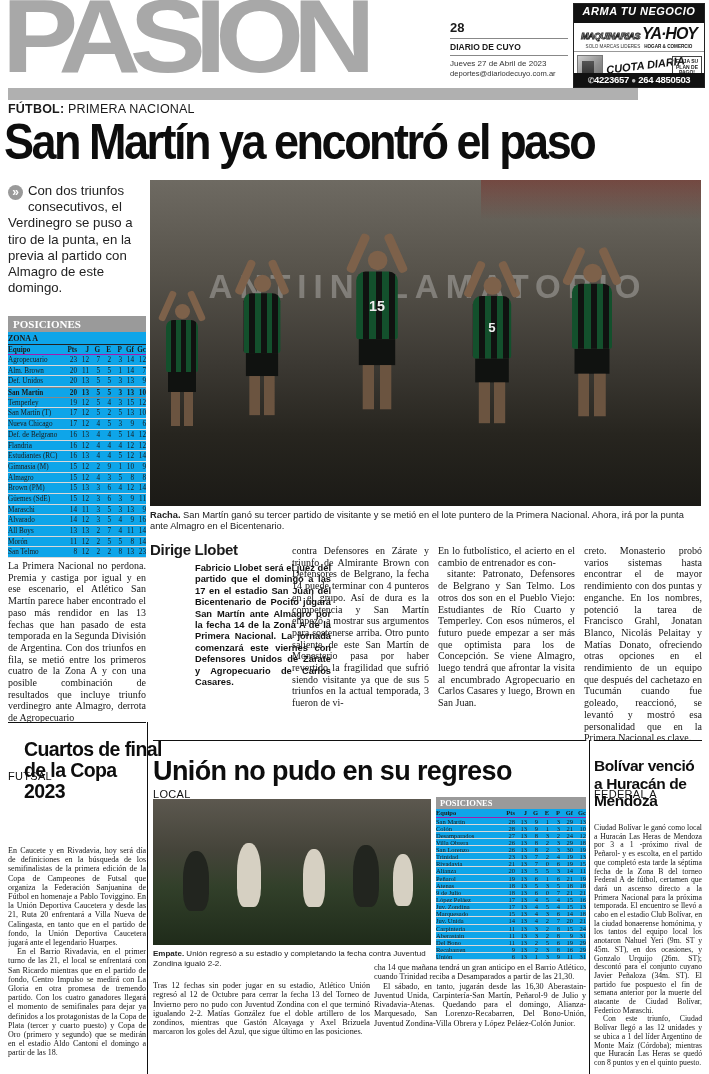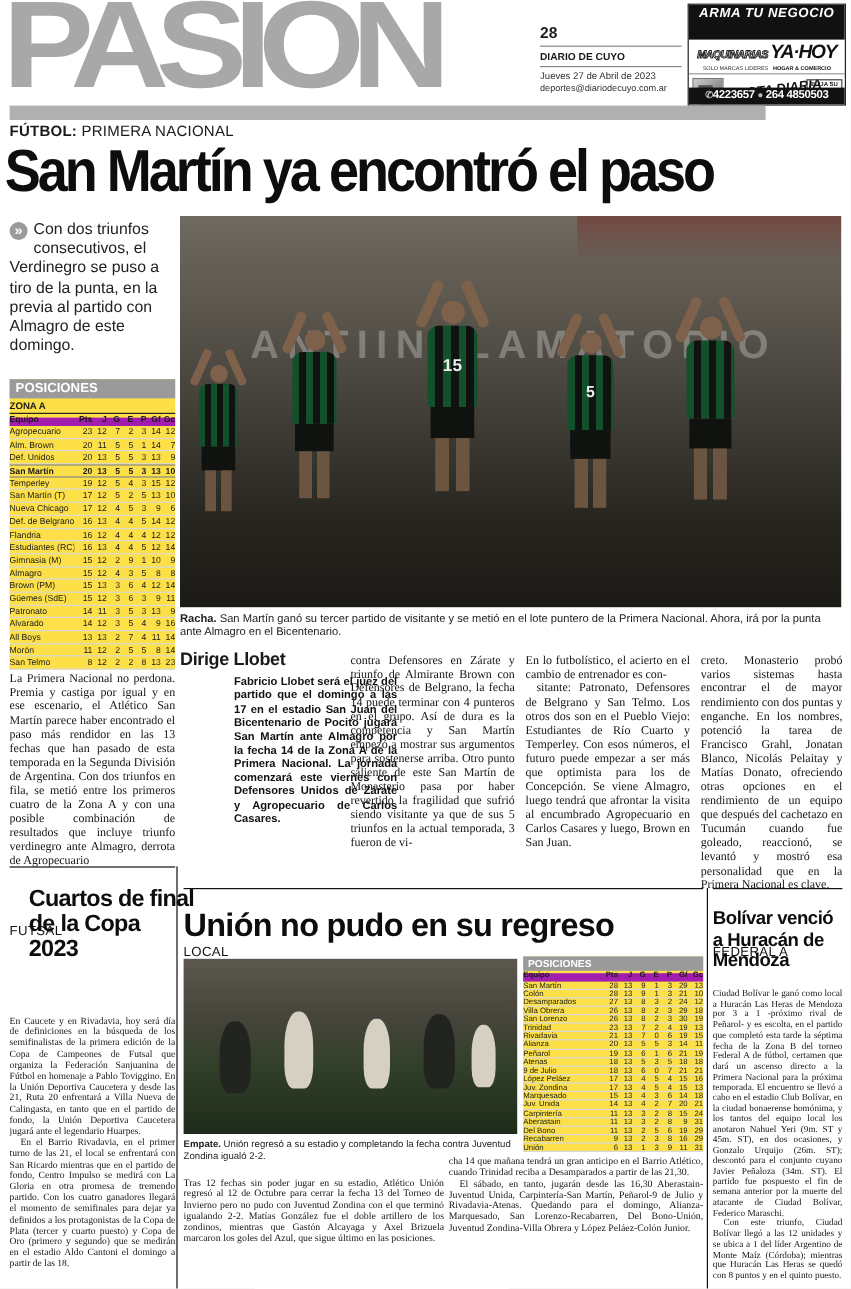--- a/index.html
+++ b/index.html
@@ -20,21 +20,21 @@
   }
   .mh-info { left:450px; top:20px; width:118px; font-size:8px; }
   .mh-page { font-size:13px; font-weight:bold; padding-bottom:3px; border-bottom:1px solid #888; }
   .mh-paper { font-weight:bold; font-size:8.5px; padding:3px 0; border-bottom:1px solid #888; }
   .mh-date { padding-top:3px; font-size:8px; color:#333; }
   .mh-mail { font-size:7.6px; color:#333; padding-top:1px; }
 
   
   .ad { left:573px; top:3px; width:132px; height:85px; border:1px solid #222; background:#fff; overflow:hidden; }
   .ad-top { background:#111; color:#fff; font-weight:bold; font-style:italic; font-size:11px;
-            text-align:center; height:29px; line-height:15px; letter-spacing:0.5px; }
+            text-align:center; height:19px; line-height:15px; letter-spacing:0.5px; }
   .ad-brands { display:flex; align-items:baseline; justify-content:center; gap:2px; padding-top:2px; }
   .ad-maq { font-style:italic; font-weight:bold; font-size:9px; color:#fff;
             -webkit-text-stroke:0.8px #222; letter-spacing:-0.5px; }
   .ad-yahoy { font-style:italic; font-weight:bold; font-size:16px; color:#111; letter-spacing:-1px; }
   .ad-sub { display:flex; justify-content:center; gap:4px; font-size:4.6px; color:#333;
             border-bottom:1px solid #999; padding:1px 2px 2px; }
   .ad-sub b { color:#111; }
   .ad-mid { position:relative; height:35px; }
   .ad-machine { position:absolute; left:3px; top:3px; width:26px; height:28px;
                 background:linear-gradient(135deg,#cfcfcf,#8f8f8f 55%,#6a6a6a); border:1px solid #777; }
@@ -57,25 +57,25 @@
     left:4px; top:114px; width:705px; font-weight:bold; font-size:45px;
     letter-spacing:-2.5px; transform:scale(1,1.1); transform-origin:top left; color:#0d0d0d;
   }
 
   
   .lede { left:8px; top:183px; width:138px; font-size:13.2px; line-height:16.2px; color:#222; }
   .lede-ic { float:left; width:15px; height:15px; border-radius:50%; background:#9a9a9a; color:#fff;
              font-size:12px; line-height:14px; text-align:center; margin:2px 5px 0 0; font-weight:bold; }
 
   
-  .stbox { background:#fde047; }
+  .stbox { background:#0ea5e9;font-family:Liberation Serif, serif; }
   .st-title { background:#9a9a9a; color:#fff; font-weight:bold; padding:2px 5px; }
   .st-zone { font-weight:bold; border-bottom:1px solid #222; padding:2px 0 1px; }
   .st-row { display:flex; align-items:baseline; }
-  .st-head { font-weight:bold; border-bottom:7px solid #a21caf; }
+  .st-head { font-weight:bold; border-bottom:1px solid #a21caf; }
   .st-data { border-bottom:1px solid #d9d9d9; }
   .st-bold { font-weight:bold; border-top:1px solid #888; border-bottom:1px solid #888; }
   .st-cell { text-align:right; white-space:nowrap; overflow:hidden; }
   .st-cell.c0 { flex:1; text-align:left; }
 
   .tableA { left:8px; top:316px; width:138px; font-size:7.2px; }
   .tableA .st-title { font-size:11px; }
   .tableA .st-zone { font-size:8px; }
   .tableA .st-row { height:10.7px; line-height:10.6px; }
   .tableA .st-head { height:10px; }
@@ -350,21 +350,21 @@
           <span class="st-cell c0">Güemes (SdE)</span>
           <span class="st-cell c1">15</span>
           <span class="st-cell c2">12</span>
           <span class="st-cell c3">3</span>
           <span class="st-cell c4">6</span>
           <span class="st-cell c5">3</span>
           <span class="st-cell c6">9</span>
           <span class="st-cell c7">11</span>
         </div>
         <div class="st-row st-data">
-          <span class="st-cell c0">Patronato</span>
+          <span class="st-cell c0">Maraschi</span>
           <span class="st-cell c1">14</span>
           <span class="st-cell c2">11</span>
           <span class="st-cell c3">3</span>
           <span class="st-cell c4">5</span>
           <span class="st-cell c5">3</span>
           <span class="st-cell c6">13</span>
           <span class="st-cell c7">9</span>
         </div>
         <div class="st-row st-data">
           <span class="st-cell c0">Alvarado</span>

